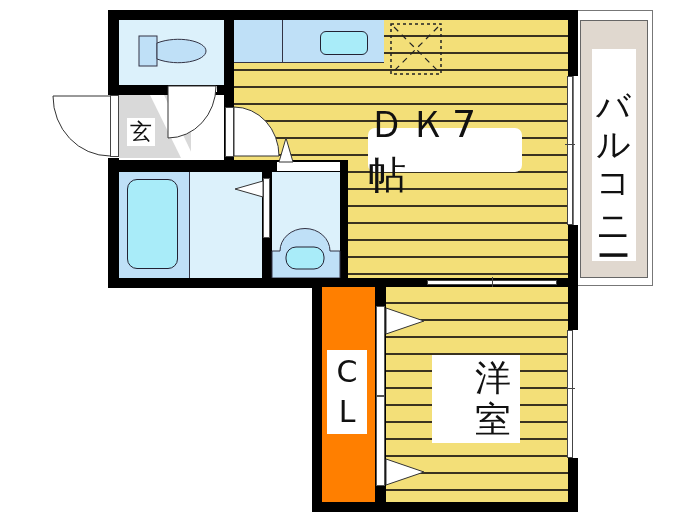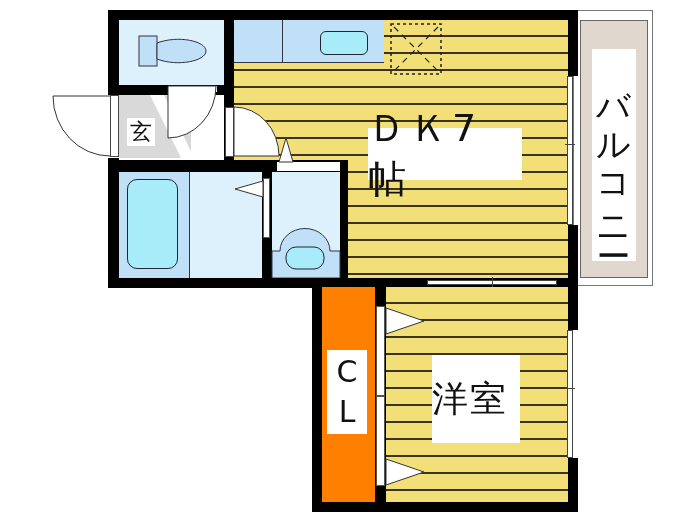--- a/index.html
+++ b/index.html
@@ -37,21 +37,21 @@
 <div class="abs midblue" style="left:234px;top:20px;width:150px;height:43px;border-bottom:1px solid #334;"></div>
 <div class="abs" style="left:282px;top:20px;width:1px;height:43px;background:#334;"></div>
 <div class="abs aqua" style="left:320px;top:31px;width:48px;height:24px;border:1px solid #223;border-radius:6px;"></div>
 
 <svg style="left:390px;top:23px;" width="52" height="52">
   <rect x="1" y="1" width="50" height="50" fill="none" stroke="#222" stroke-dasharray="3,3" stroke-width="1.5"></rect>
   <line x1="4" y1="4" x2="48" y2="48" stroke="#222" stroke-dasharray="6,5" stroke-width="1.2"></line>
   <line x1="48" y1="4" x2="4" y2="48" stroke="#222" stroke-dasharray="6,5" stroke-width="1.2"></line>
 </svg>
 
-<div class="abs label-box" style="left:368px;top:128px;width:154px;height:52px;font-size:38px;letter-spacing:4px;">
+<div class="abs label-box" style="left:368px;top:128px;width:154px;height:44px;font-size:38px;letter-spacing:4px;border-radius:7px;">
   <span>ＤＫ7帖</span>
 </div>
 
 <div class="abs" style="left:567px;top:76px;width:6px;height:149px;background:#fff;border:1px solid #444;"></div>
 <div class="abs" style="left:565px;top:144px;width:10px;height:1px;background:#444;"></div>
 
 <div class="abs lightblue" style="left:119px;top:20px;width:106px;height:66px;"></div>
 <div class="abs wall" style="left:224px;top:10px;width:10px;height:150px;"></div>
 <div class="abs wall" style="left:108px;top:85px;width:126px;height:10px;"></div>
 <svg style="left:138px;top:35px;" width="70" height="34">
@@ -126,17 +126,17 @@
 <div class="abs" style="left:376px;top:396px;width:9px;height:90px;background:#fff;border:1px solid #555;"></div>
 
 <div class="abs stripes" style="left:386px;top:287px;width:182px;height:215px;"></div>
 <svg style="left:386px;top:308px;" width="38" height="26">
   <polygon points="0,0 38,13 0,26" fill="#fff" stroke="#333" stroke-width="1"></polygon>
 </svg>
 <svg style="left:386px;top:459px;" width="38" height="26">
   <polygon points="0,0 38,13 0,26" fill="#fff" stroke="#333" stroke-width="1"></polygon>
 </svg>
 <div class="abs label-box" style="left:432px;top:355px;width:88px;height:88px;flex-direction:column;align-items:flex-start;font-size:36px;line-height:42px;">
-  <span style="letter-spacing:2px;">洋室</span>
+  <span style="letter-spacing:2px;margin-left:43px;">洋室</span>
 </div>
 
 <div class="abs" style="left:567px;top:330px;width:6px;height:128px;background:#fff;border:1px solid #444;"></div>
 <div class="abs" style="left:565px;top:388px;width:10px;height:1px;background:#444;"></div>
 
 </body></html>

